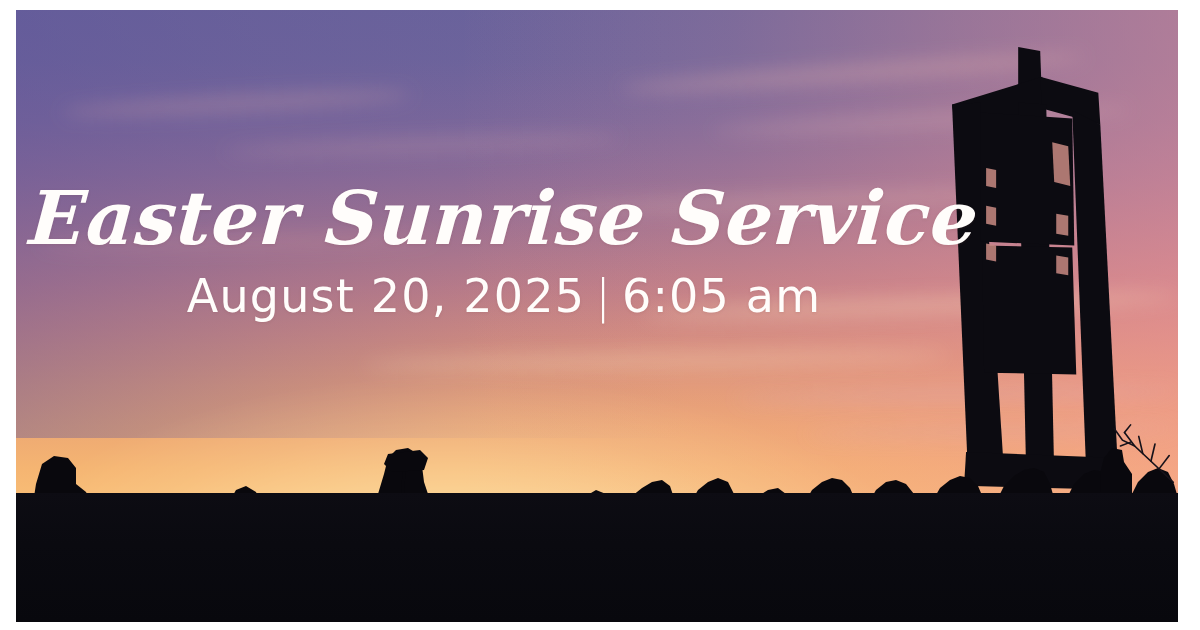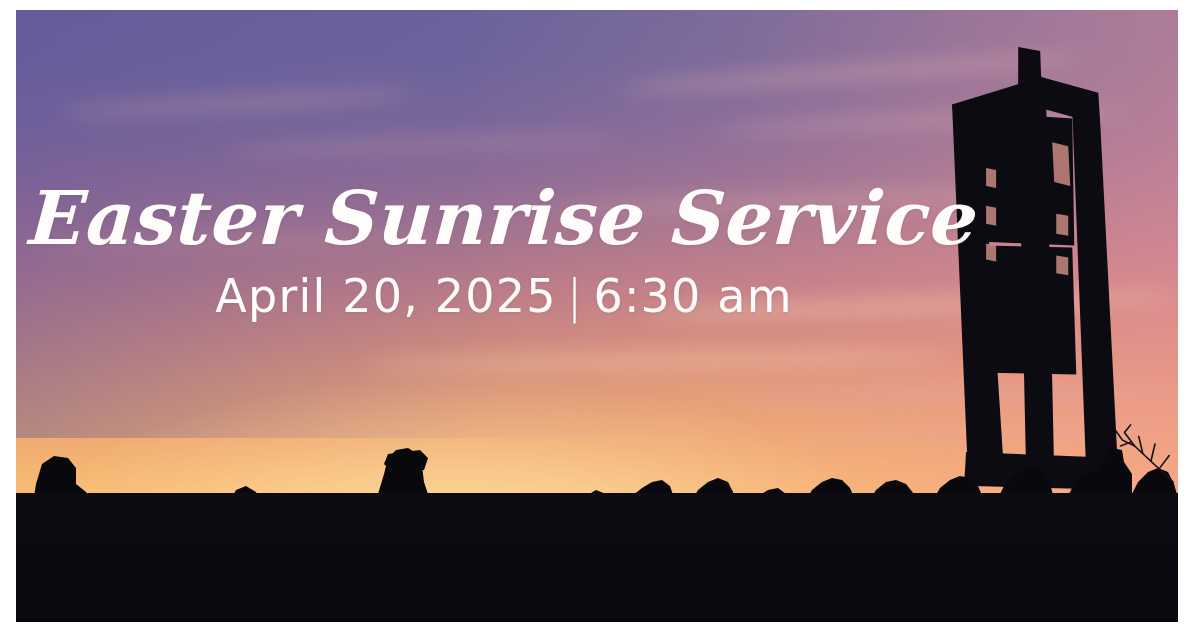--- a/index.html
+++ b/index.html
@@ -313,18 +313,18 @@
           <path d="M36 20 L26 24"></path>
         </g>
       </svg>
     </div>
 
     <div class="ground"></div>
 
     <div class="text-block">
       <h1 class="headline">Easter Sunrise Service</h1>
       <p class="subline">
-        <span>April 20, 2025</span><span class="sep">|</span><span>6:30 am</span>
+        <span>August 20, 2025</span><span class="sep">|</span><span>6:05 am</span>
       </p>
     </div>
 
   </div>
 </div>
 
 </body></html>

